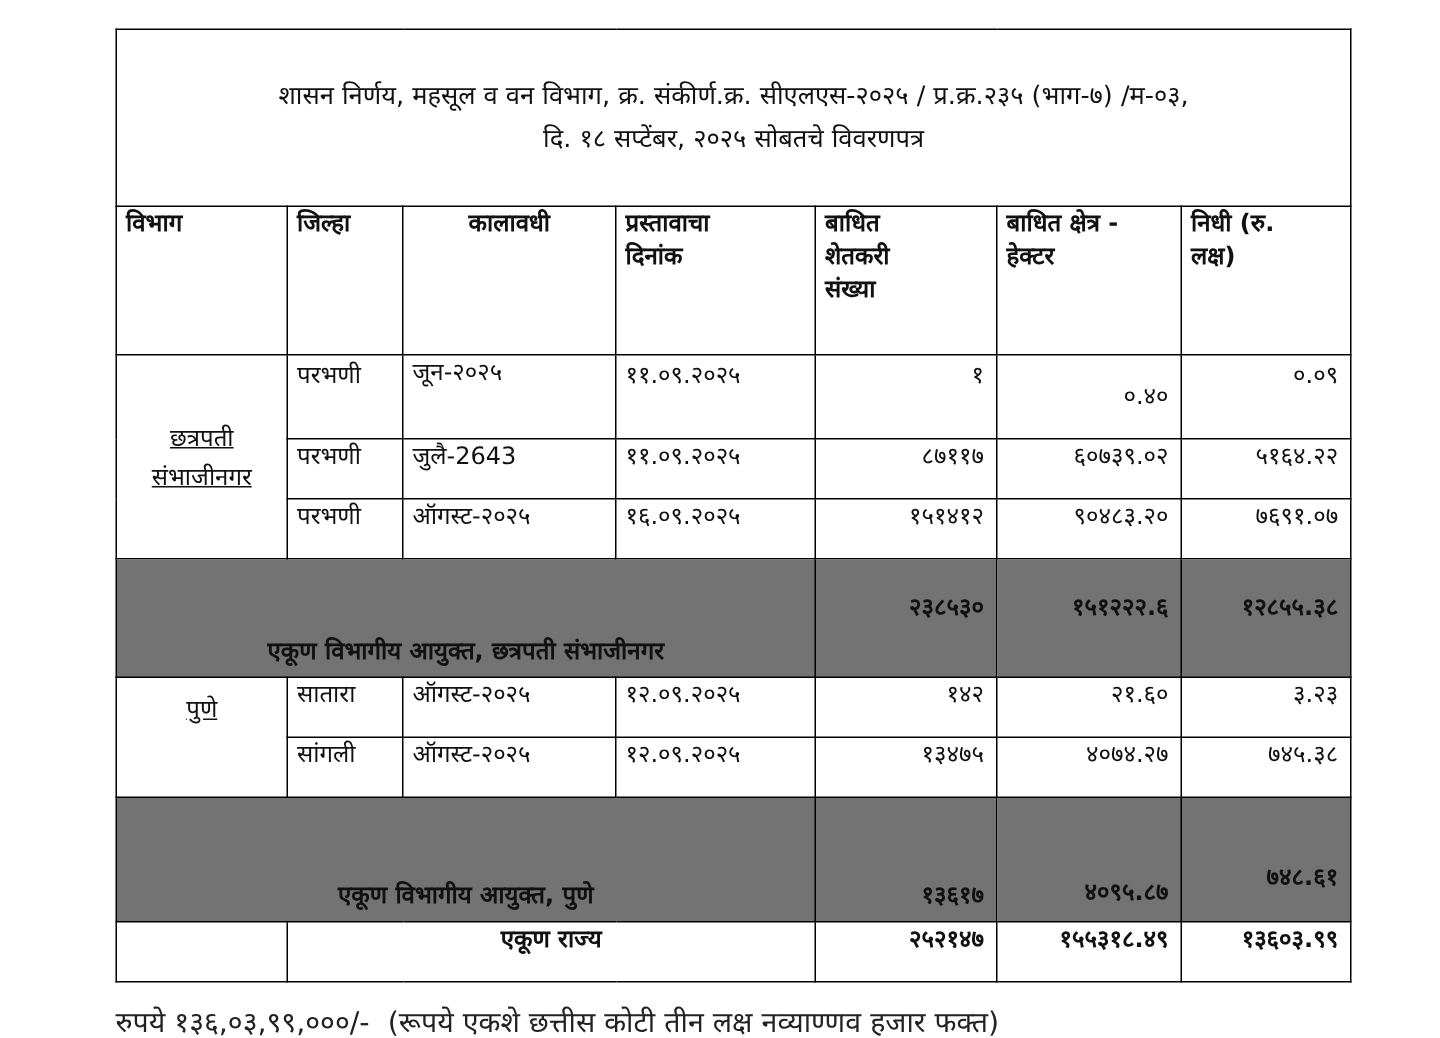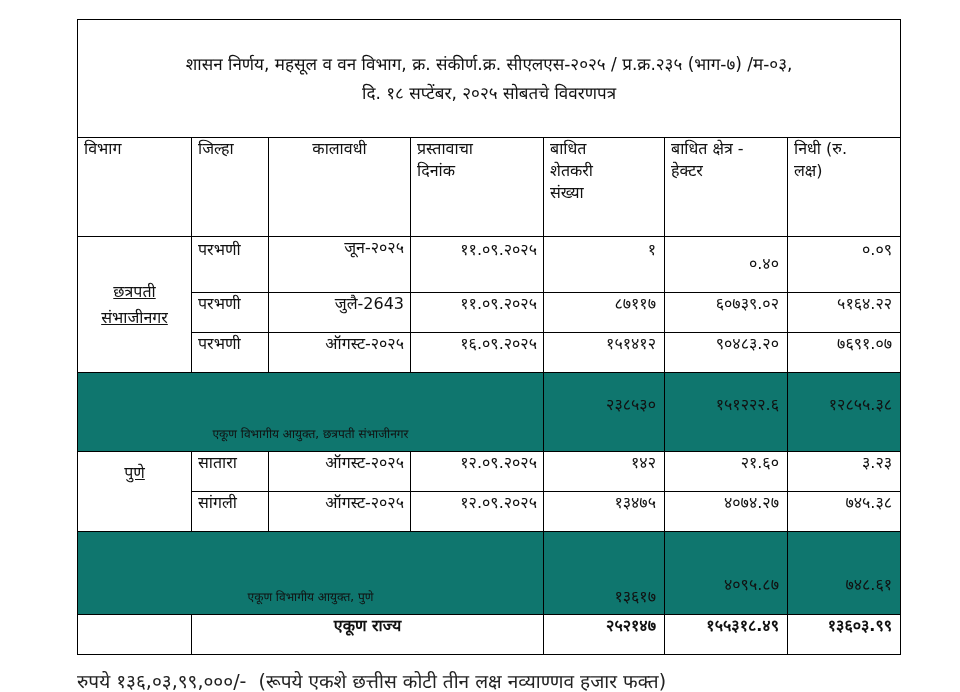--- a/index.html
+++ b/index.html
@@ -8,29 +8,29 @@
   table.statement {
     position:absolute; left:77px; top:19px; width:823px;
     border-collapse:collapse; table-layout:fixed;
   }
   table.statement td, table.statement th {
     border:1.3px solid #000; padding:0 6px; vertical-align:top;
     font-size:16px; line-height:22px; overflow:hidden;
   }
   .title-cell { height:117px; text-align:center; vertical-align:middle !important;
                 font-weight:normal; font-size:17px !important; line-height:29px !important; }
-  .hdr th { font-weight:normal; text-align:left; height:98px; padding-top:4px; font-size:16px; line-height:26px; }
+  .hdr th { font-weight:bold; text-align:left; height:98px; padding-top:4px; font-size:16px; line-height:26px; }
   .hdr th.center { text-align:center;margin-left:20px; }
   .hdr th.right { }
   .data td { height:39px; vertical-align:middle; }
-  .data td.center { text-align:right; }
+  .data td.center { text-align:left; }
   .data td.num { text-align:right; padding-right:8px; }
   .data td.div { text-align:center; vertical-align:middle; line-height:26px;text-decoration:underline; }
-  .sub td { background:#0f766e; height:64px; font-weight:normal; }
-  .sub td.label { text-align:center; vertical-align:bottom; padding-bottom:6px; font-size:12px; }
+  .sub td { background:#737373; height:64px; font-weight:bold; }
+  .sub td.label { text-align:center; vertical-align:bottom; padding-bottom:6px; font-size:16px; }
   .sub td.num { text-align:right; vertical-align:middle; padding-right:8px; padding-bottom:14px; font-size:16px; }
   .total td { height:39px; font-weight:bold; vertical-align:middle; }
   .total td.label { text-align:center; font-size:16px; }
   .total td.num { text-align:right; padding-right:8px; }
   .footer-note { position:absolute; left:77px; top:668px; font-size:19px; white-space:pre; color:#222; }
 </style>
 </head>
 <body>
 
 <table class="statement">
@@ -123,21 +123,21 @@
     <td>सांगली</td>
     <td class="center">ऑगस्ट-२०२५</td>
     <td class="center">१२.०९.२०२५</td>
     <td class="num">१३४७५</td>
     <td class="num">४०७४.२७</td>
     <td class="num">७४५.३८</td>
   </tr>
   <tr class="sub">
     <td colspan="4" class="label">एकूण विभागीय आयुक्त, पुणे</td>
     <td class="num" style="vertical-align:bottom;padding-bottom:6px">१३६१७</td>
-    <td class="num" style="vertical-align:bottom;padding-bottom:18px">४०९५.८७</td>
+    <td class="num" style="vertical-align:bottom;padding-bottom:8px">४०९५.८७</td>
     <td class="num" style="vertical-align:bottom;padding-bottom:18px">७४८.६१</td>
   </tr>
 
   <tr class="total">
     <td></td>
     <td colspan="3" class="label">एकूण राज्य</td>
     <td class="num">२५२१४७</td>
     <td class="num">१५५३१८.४९</td>
     <td class="num">१३६०३.९९</td>
   </tr>

